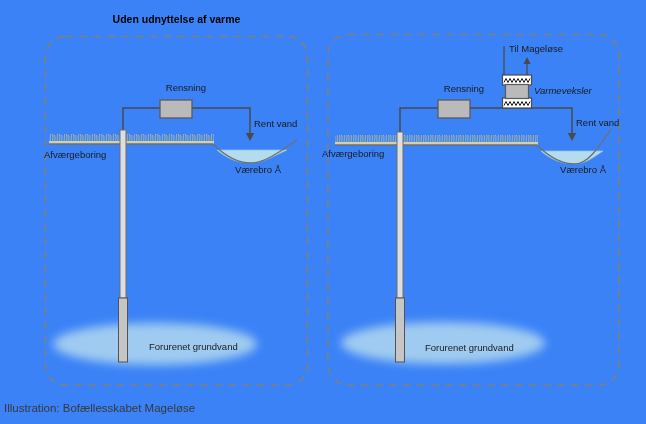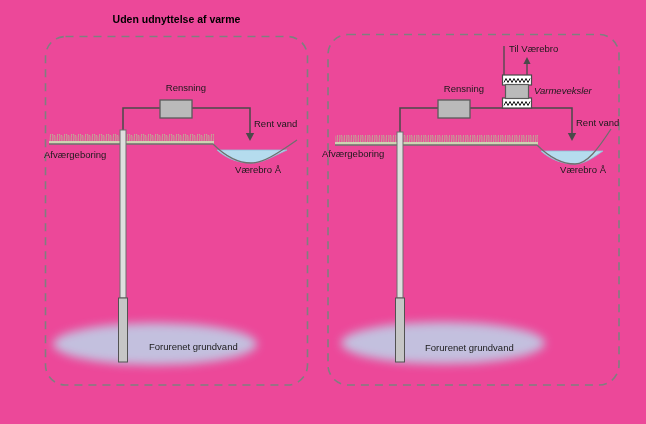--- a/index.html
+++ b/index.html
@@ -1,19 +1,19 @@
 <!DOCTYPE html>
 <html><head>
 <meta charset="utf-8">
 <style>
   html,body{margin:0;padding:0;background:#ffffff;}
   #figure{
     position:relative;
     width:646px;height:424px;
-    background:#ec4899;
+    background:#3b82f6;
     font-family:"Liberation Sans", sans-serif;
     overflow:hidden;
   }
   #diagram-svg{position:absolute;left:0;top:0;}
   .lbl{
     position:absolute;
     font-size:9.5px;
     line-height:11px;
     color:#1a1a1a;
     white-space:nowrap;
@@ -106,19 +106,20 @@
   <div class="title" style="left:45px;top:13px;width:263px;">Uden udnyttelse af varme</div>
 
   <div class="lbl right-align" style="left:44px;top:117px;width:75px;">Afværgeboring</div>
   <div class="lbl center" style="left:146px;top:82px;width:60px;">Rensning</div>
   <div class="lbl" style="left:254px;top:118px;">Rent vand</div>
   <div class="lbl center" style="left:219px;top:164px;width:62px;">Værebro Å</div>
   <div class="lbl" style="left:149px;top:341px;">Forurenet grundvand</div>
 
   <div class="lbl right-align" style="left:322px;top:116px;width:75px;">Afværgeboring</div>
   <div class="lbl center" style="left:424px;top:83px;width:60px;">Rensning</div>
-  <div class="lbl" style="left:509px;top:43px;">Til Værebro</div>
+  <div class="lbl" style="left:509px;top:43px;">Til Mageløse</div>
   <div class="lbl" style="left:534px;top:85px;font-style:italic;">Varmeveksler</div>
   <div class="lbl" style="left:576px;top:117px;">Rent vand</div>
   <div class="lbl center" style="left:544px;top:164px;width:62px;">Værebro Å</div>
   <div class="lbl" style="left:425px;top:342px;">Forurenet grundvand</div>
 
+  <div id="caption">Illustration: Bofællesskabet Mageløse</div>
 </div>
 
 </body></html>

